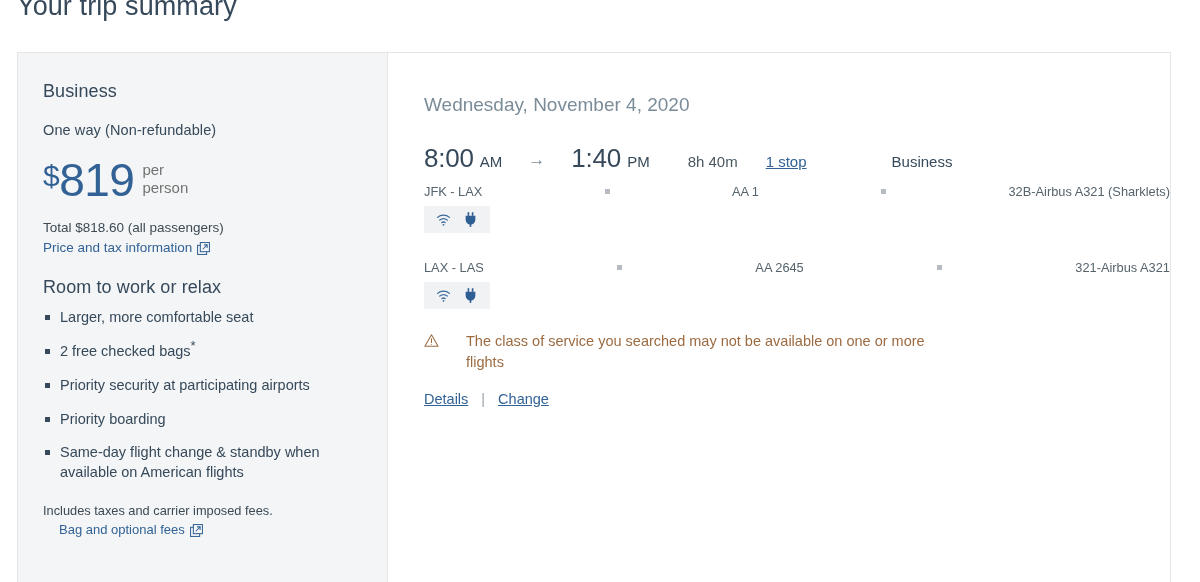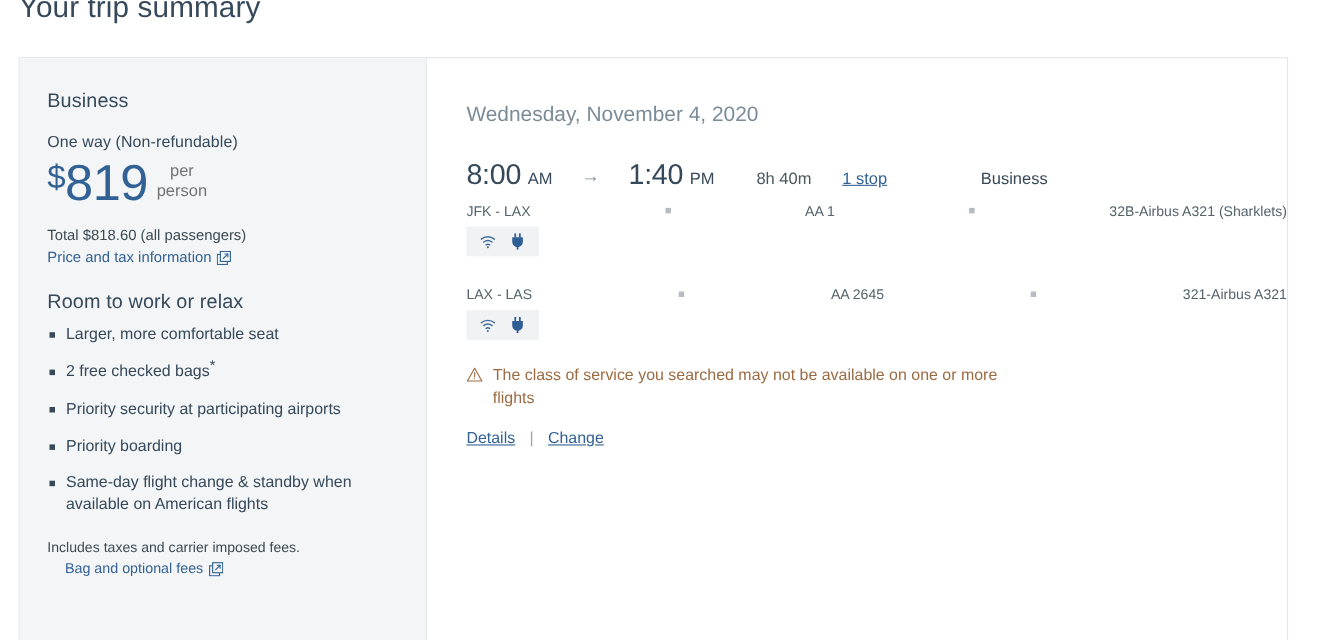--- a/index.html
+++ b/index.html
@@ -56,24 +56,23 @@
   }
 
   .fare-type {
     margin-top: 20px;
     font-size: 14.5px;
     color: #36495a;
     letter-spacing: .1px;
   }
 
   .price-row {
-    margin-top: 5px;
+    margin-top: 19px;
     display: flex;
     align-items: flex-start;
-    text-align: center;
   }
   .price-amount {
     font-size: 46px;
     line-height: 1;
     color: #326295;
     font-weight: 400;
     letter-spacing: -.5px;
   }
   .price-amount .cur { font-size: 30px; vertical-align: top; line-height: 1.25; }
   .price-unit {
@@ -217,21 +216,21 @@
     width: fit-content;
   }
   .amen-icon { width: 17px; height: 17px; display: block; }
 
   .seg-gap { height: 17px; }
 
   .warn-row {
     margin-top: 22px;
     display: flex;
     align-items: flex-start;
-    gap: 9px;
+    gap: 27px;
     max-width: 520px;
     justify-content: space-between;
   }
   .warn-icon { width: 15px; height: 15px; flex: none; margin-top: 2px; }
   .warn-text { font-size: 14.5px; line-height: 1.45; color: #9c6b42; }
 
   .action-row {
     margin-top: 18px;
     display: flex;
     align-items: center;

